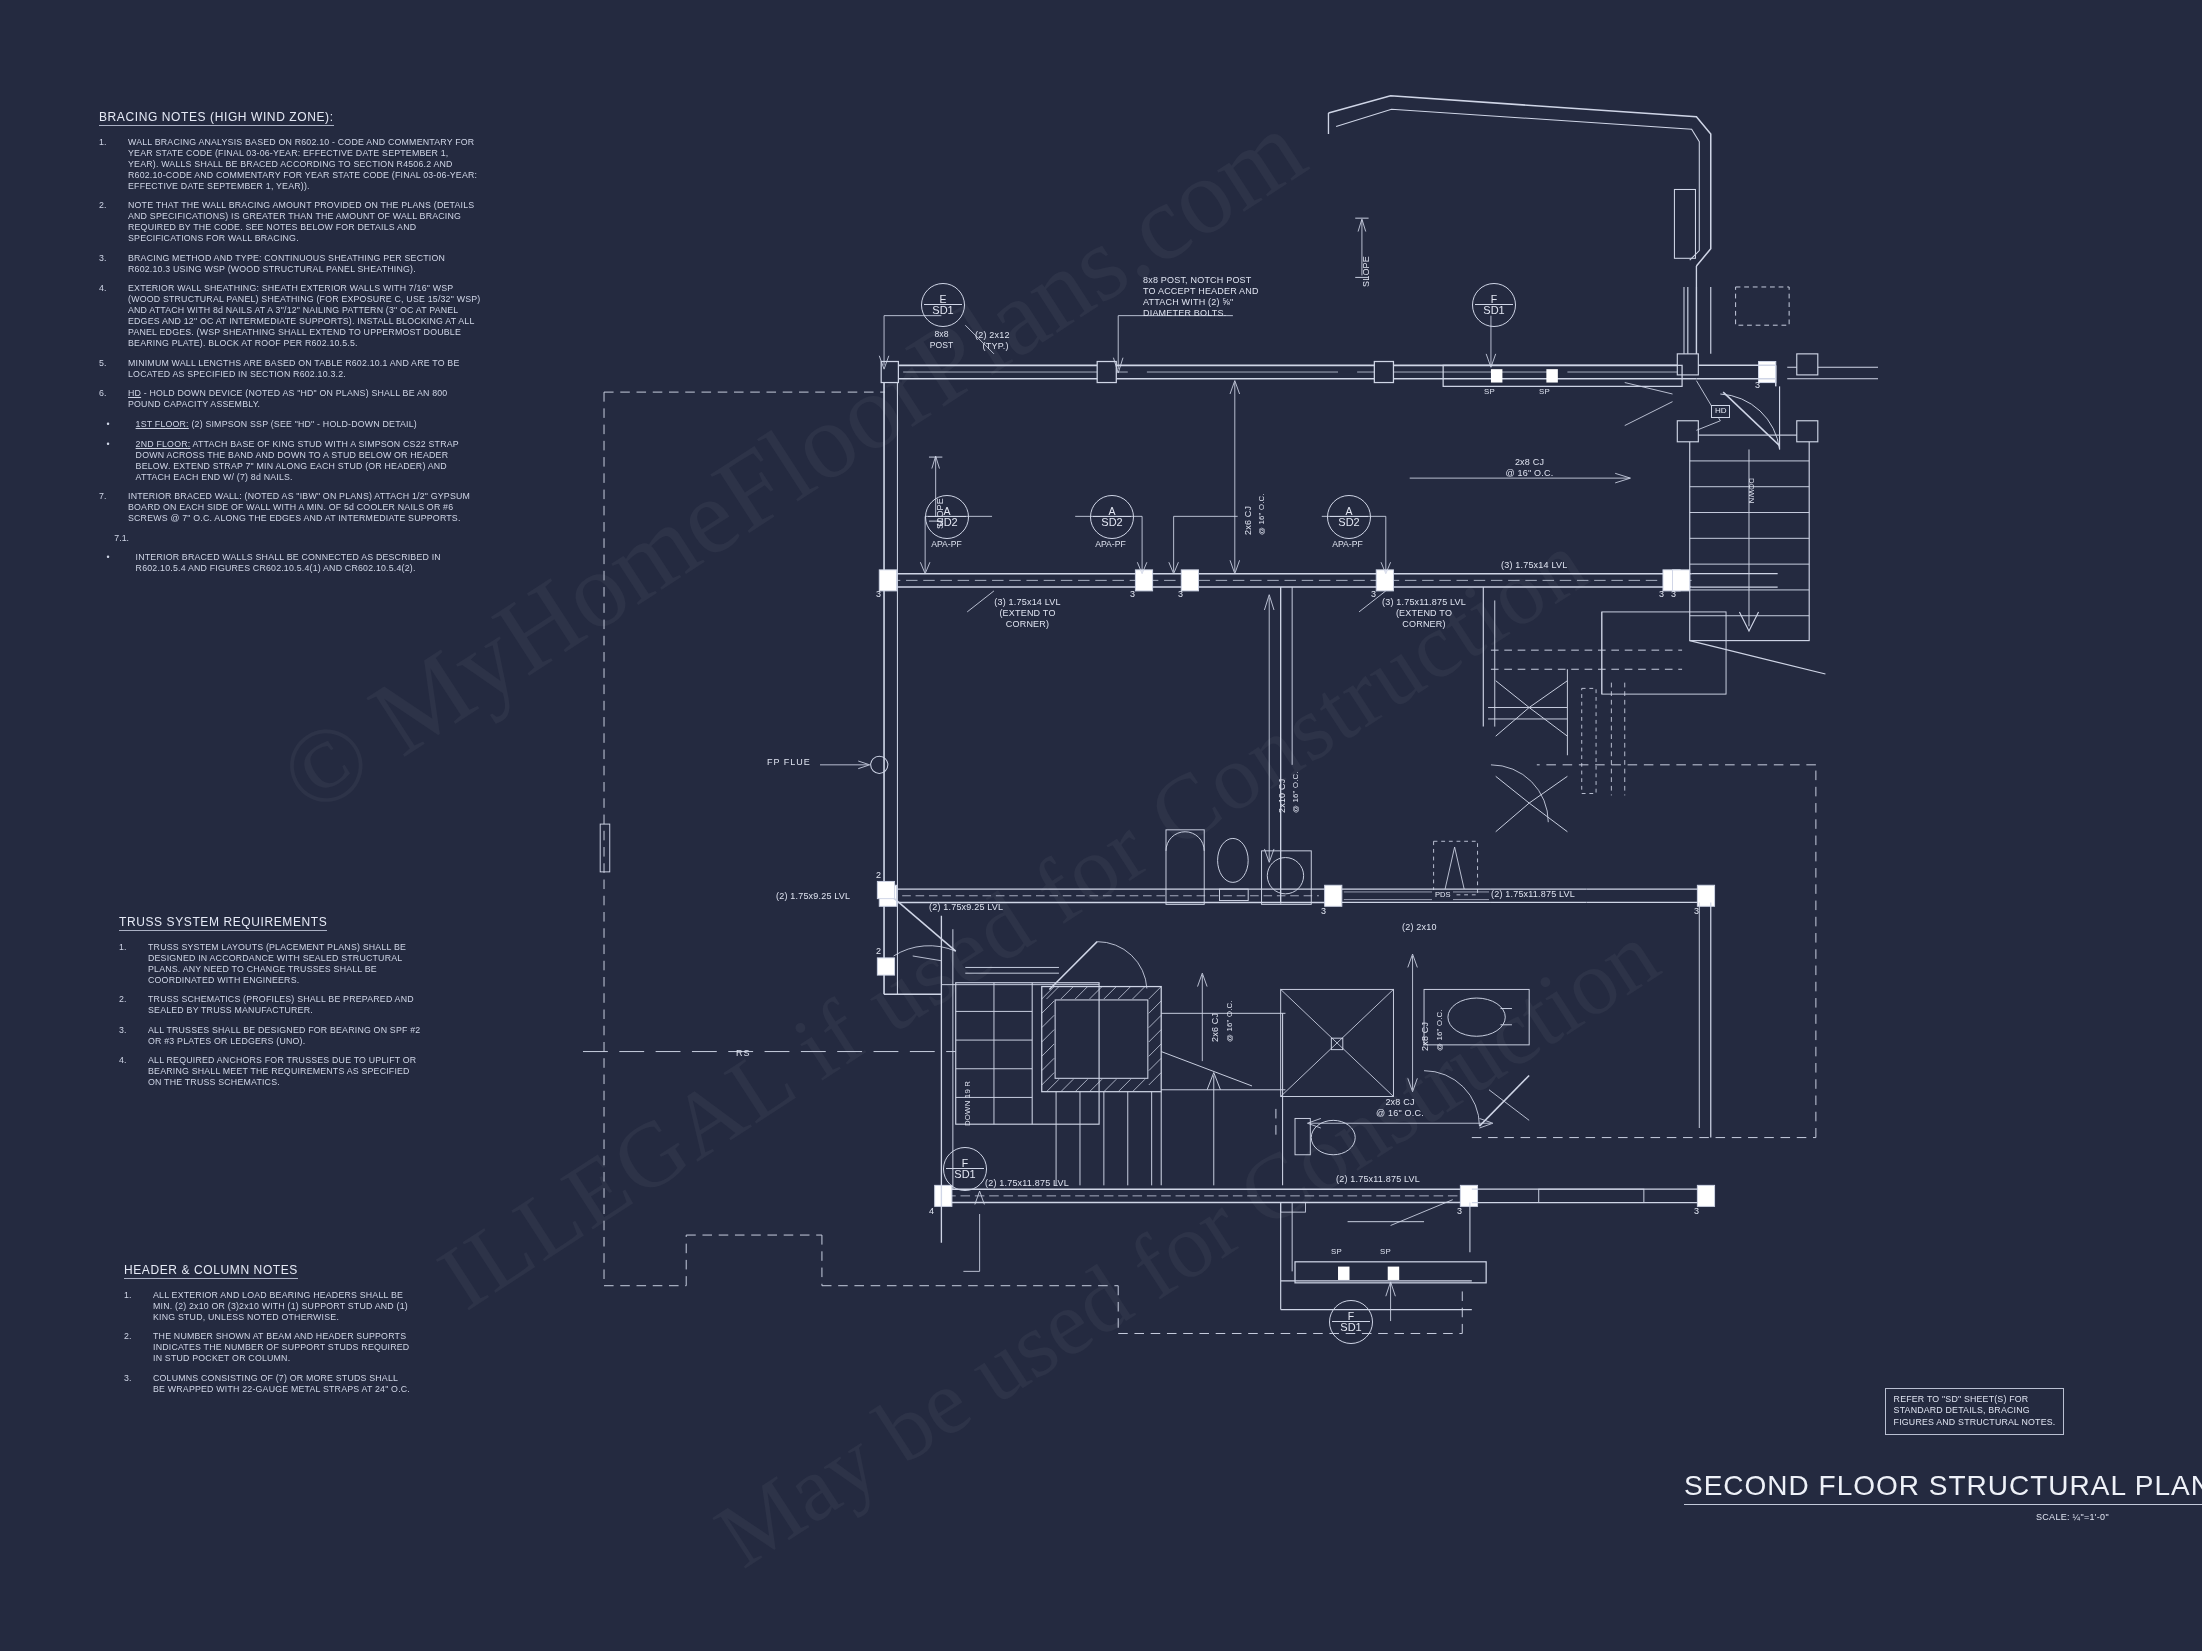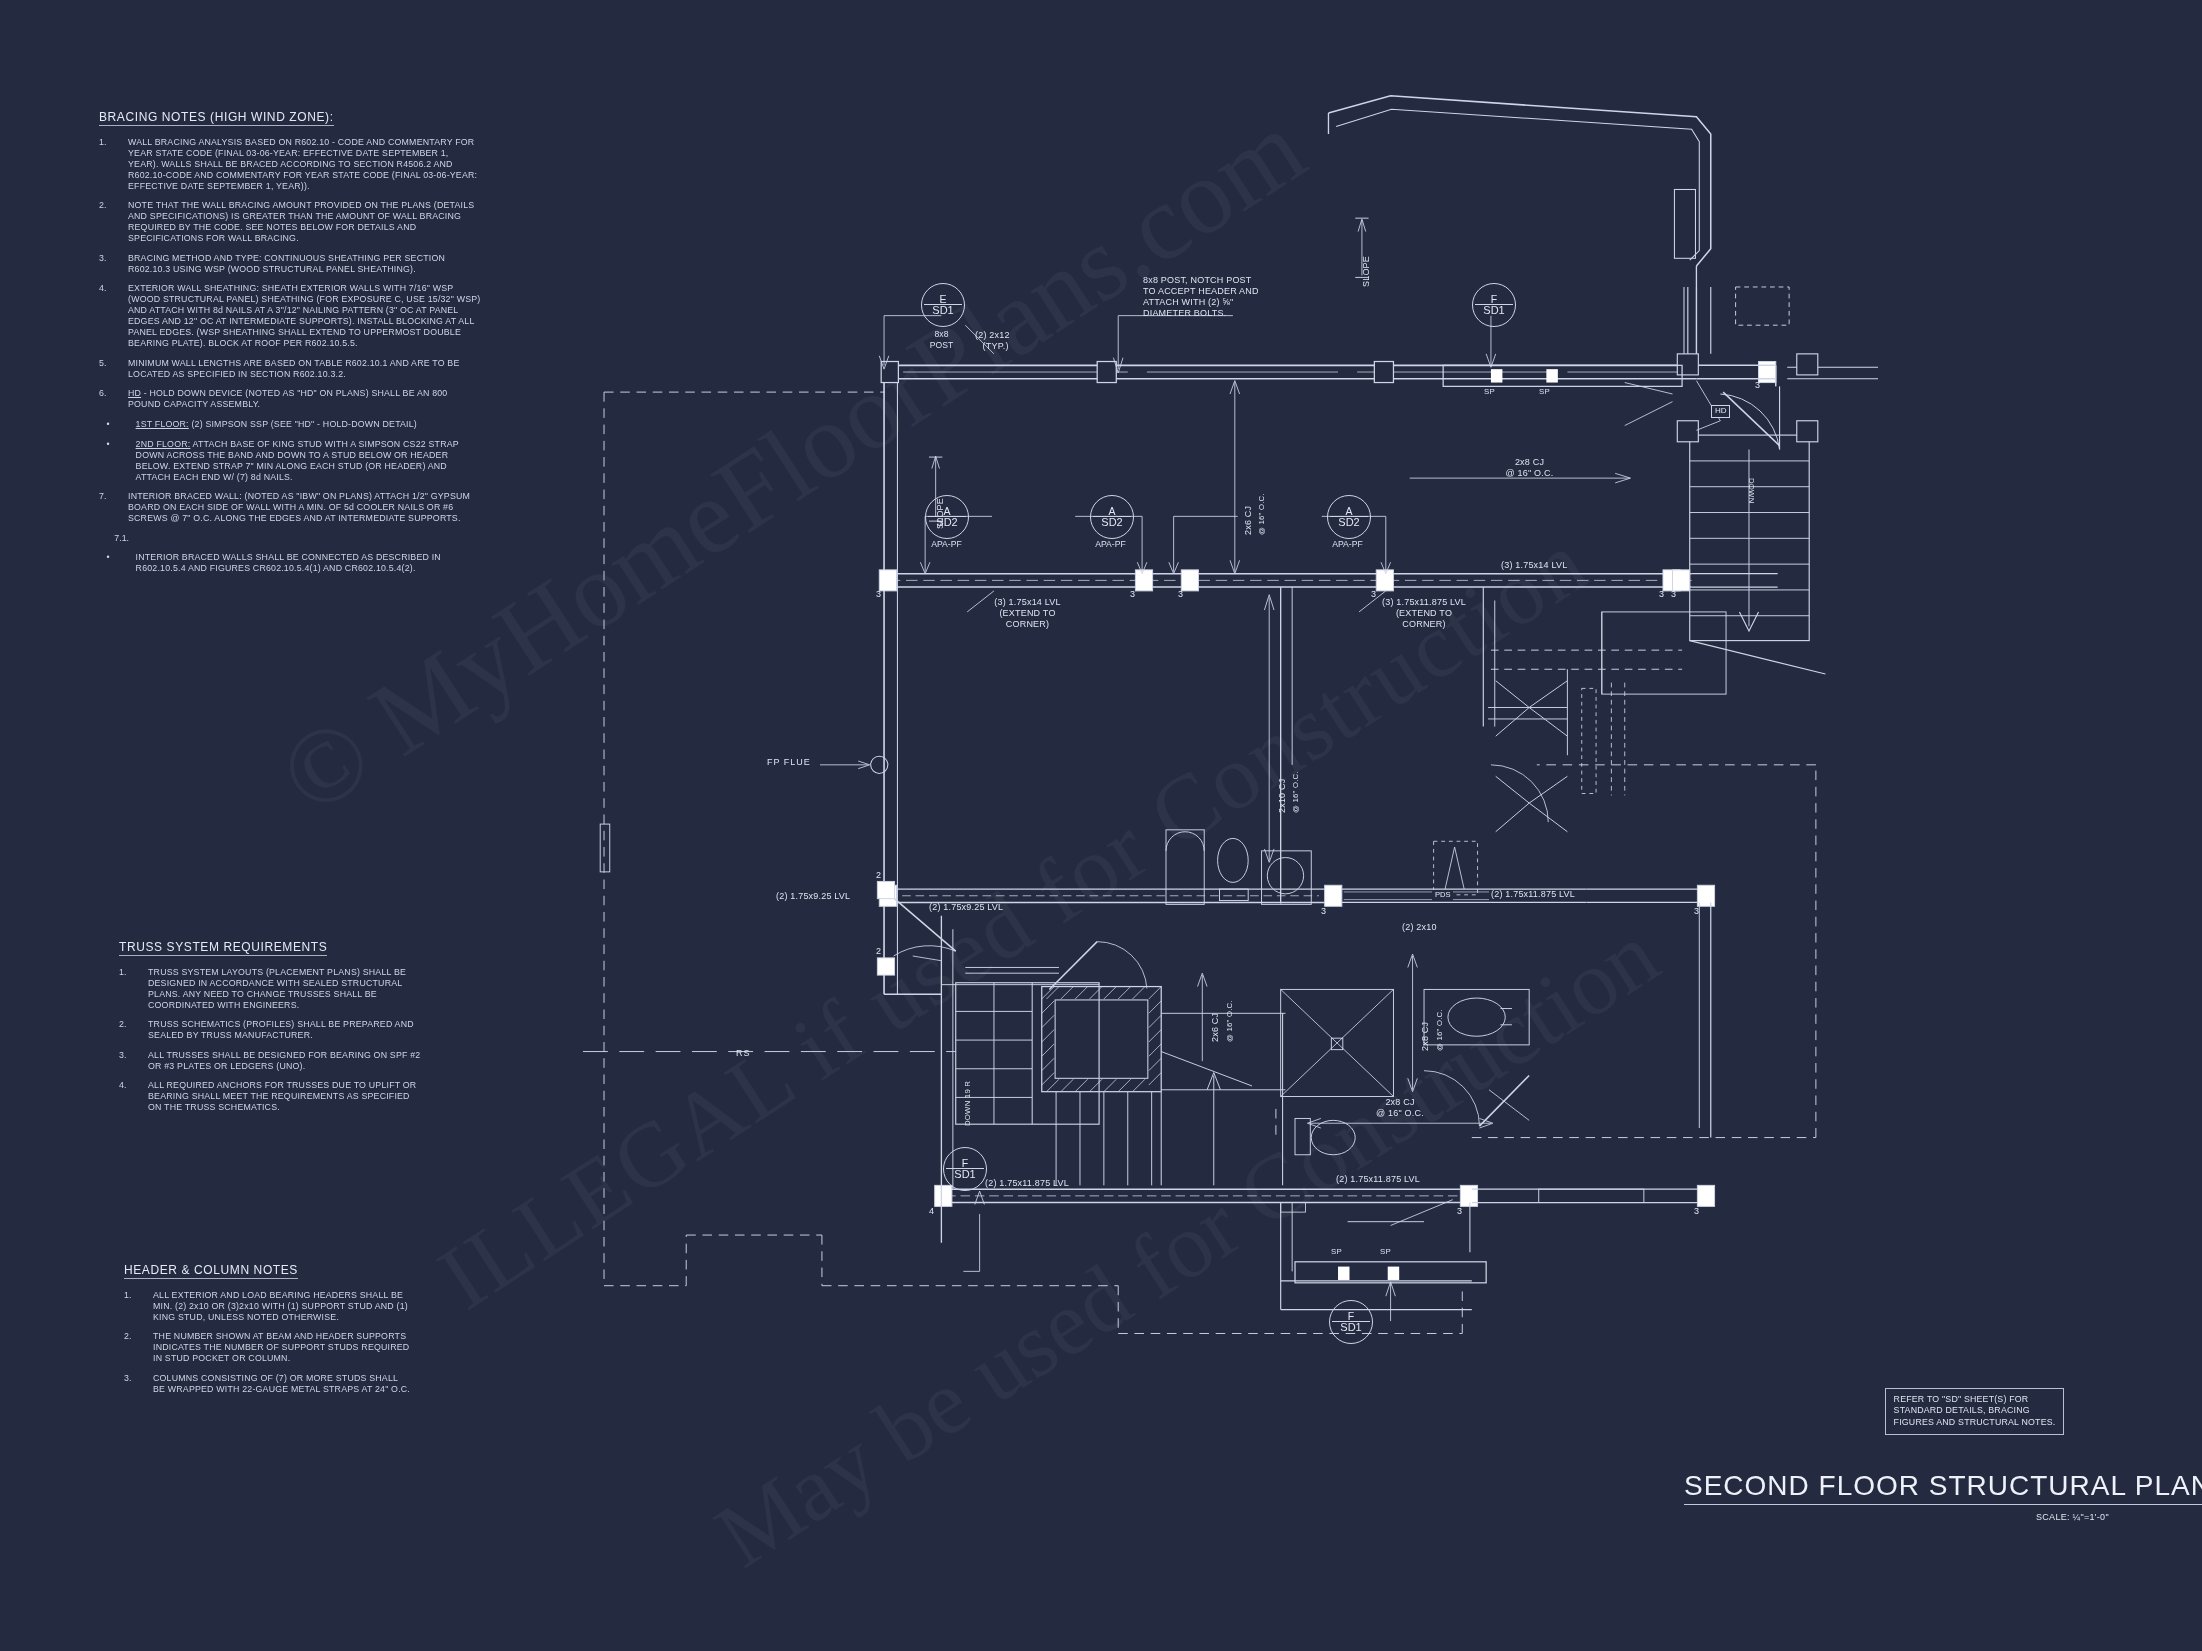--- a/index.html
+++ b/index.html
@@ -111,21 +111,21 @@
         <div class="nrow">
           <div class="nnum sub">7.1.</div>
         </div>
         <div class="nrow">
           <div class="nnum bul">•</div>
           <div class="nbody">INTERIOR BRACED WALLS SHALL BE CONNECTED AS DESCRIBED IN R602.10.5.4 AND FIGURES CR602.10.5.4(1) AND CR602.10.5.4(2).</div>
         </div>
       </div>
   </div>
 
-  <div class="notes" style="left:119px;top:937px;width:306px;">
+  <div class="notes" style="left:119px;top:912px;width:306px;">
     <div class="nt-title">TRUSS SYSTEM REQUIREMENTS</div>
     <div id="truss-list">
         <div class="nrow">
           <div class="nnum">1.</div>
           <div class="nbody">TRUSS SYSTEM LAYOUTS (PLACEMENT PLANS) SHALL BE DESIGNED IN ACCORDANCE WITH SEALED STRUCTURAL PLANS. ANY NEED TO CHANGE TRUSSES SHALL BE COORDINATED  WITH ENGINEERS.</div>
         </div>
         <div class="nrow">
           <div class="nnum">2.</div>
           <div class="nbody">TRUSS SCHEMATICS (PROFILES) SHALL BE PREPARED AND SEALED BY TRUSS MANUFACTURER.</div>
         </div>

